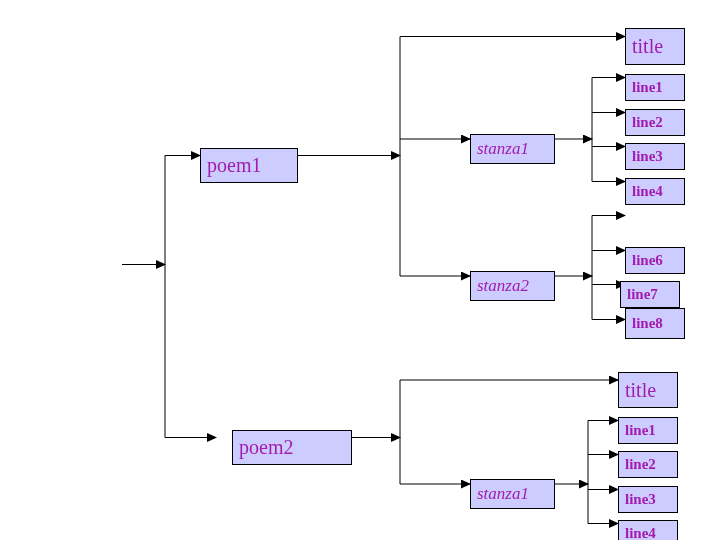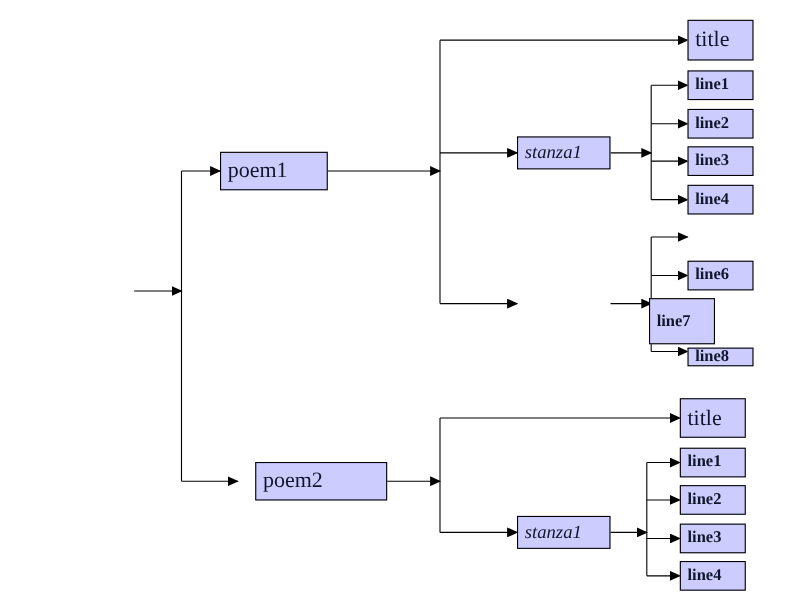--- a/index.html
+++ b/index.html
@@ -19,23 +19,24 @@
   }
   .connectors line { stroke: var(--connector, #000000); stroke-width: 1; }
   .arrowhead { fill: var(--connector, #000000); stroke: none; }
   .node {
     position: absolute;
     background: var(--node-fill, #ccccff);
     border: 1px solid var(--node-border, #000000);
     display: flex;
     align-items: center;
     padding-left: 6px;
-    color: #0f172a;
+    color: #a21caf;
     white-space: nowrap;
     overflow: hidden;
+    margin-top: 10px;
   }
   .node.big   { font-size: 20px; }
   .node.mid   { font-size: 17px; font-style: italic; }
   .node.small { font-size: 15px; font-weight: bold; }
 </style>
 </head>
 <body>
 
 <div class="stage">
 
@@ -83,29 +84,30 @@
     <line x1="588" y1="489.5" x2="618" y2="489.5" marker-end="url(#arrow)"></line>
     <line x1="588" y1="523.5" x2="618" y2="523.5" marker-end="url(#arrow)"></line>
   </svg>
 
 
   <div class="node big" style="left:200px;top:138px;width:98px;height:35px">poem1</div>
   <div class="node big" style="left:232px;top:420px;width:120px;height:35px">poem2</div>
 
   <div class="node big" style="left:625px;top:18px;width:60px;height:37px">title</div>
   <div class="node mid" style="left:470px;top:124px;width:85px;height:30px">stanza1</div>
+  <div class="node mid" style="left:470px;top:261px;width:85px;height:30px">stanza2</div>
 
   <div class="node small" style="left:625px;top:64px;width:60px;height:27px">line1</div>
   <div class="node small" style="left:625px;top:99px;width:60px;height:27px">line2</div>
   <div class="node small" style="left:625px;top:133px;width:60px;height:27px">line3</div>
   <div class="node small" style="left:625px;top:168px;width:60px;height:27px">line4</div>
 
   <div class="node small" style="left:625px;top:237px;width:60px;height:27px">line6</div>
-  <div class="node small" style="left:590px;top:271px;width:60px;height:42px">line7</div>
-  <div class="node small" style="left:625px;top:316px;width:60px;height:17px">line8</div>
+  <div class="node small" style="left:620px;top:271px;width:60px;height:27px">line7</div>
+  <div class="node small" style="left:625px;top:298px;width:60px;height:31px">line8</div>
 
   <div class="node big" style="left:618px;top:362px;width:60px;height:36px">title</div>
   <div class="node mid" style="left:470px;top:469px;width:85px;height:30px">stanza1</div>
 
   <div class="node small" style="left:618px;top:407px;width:60px;height:27px">line1</div>
   <div class="node small" style="left:618px;top:441px;width:60px;height:27px">line2</div>
   <div class="node small" style="left:618px;top:476px;width:60px;height:27px">line3</div>
   <div class="node small" style="left:618px;top:510px;width:60px;height:27px">line4</div>
 
 </div>

